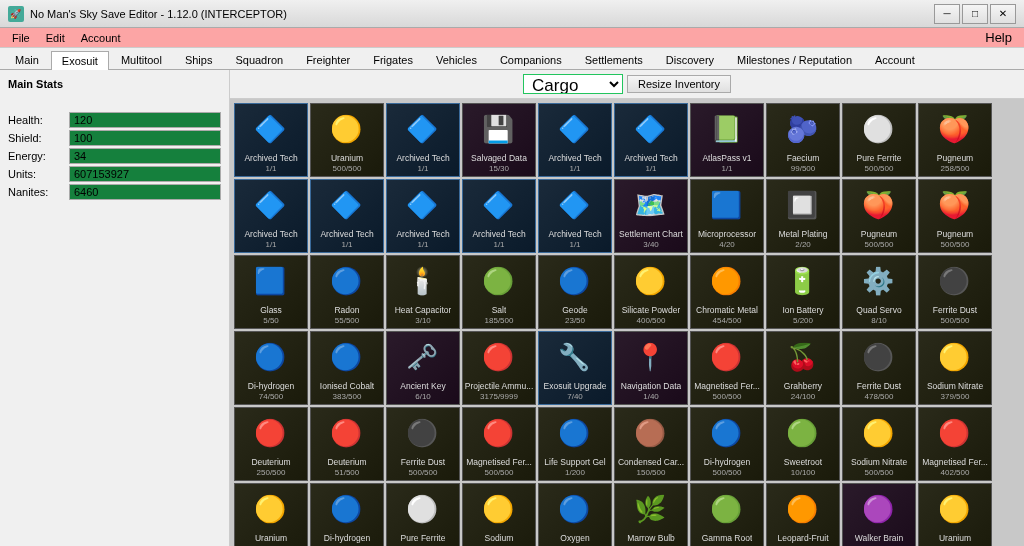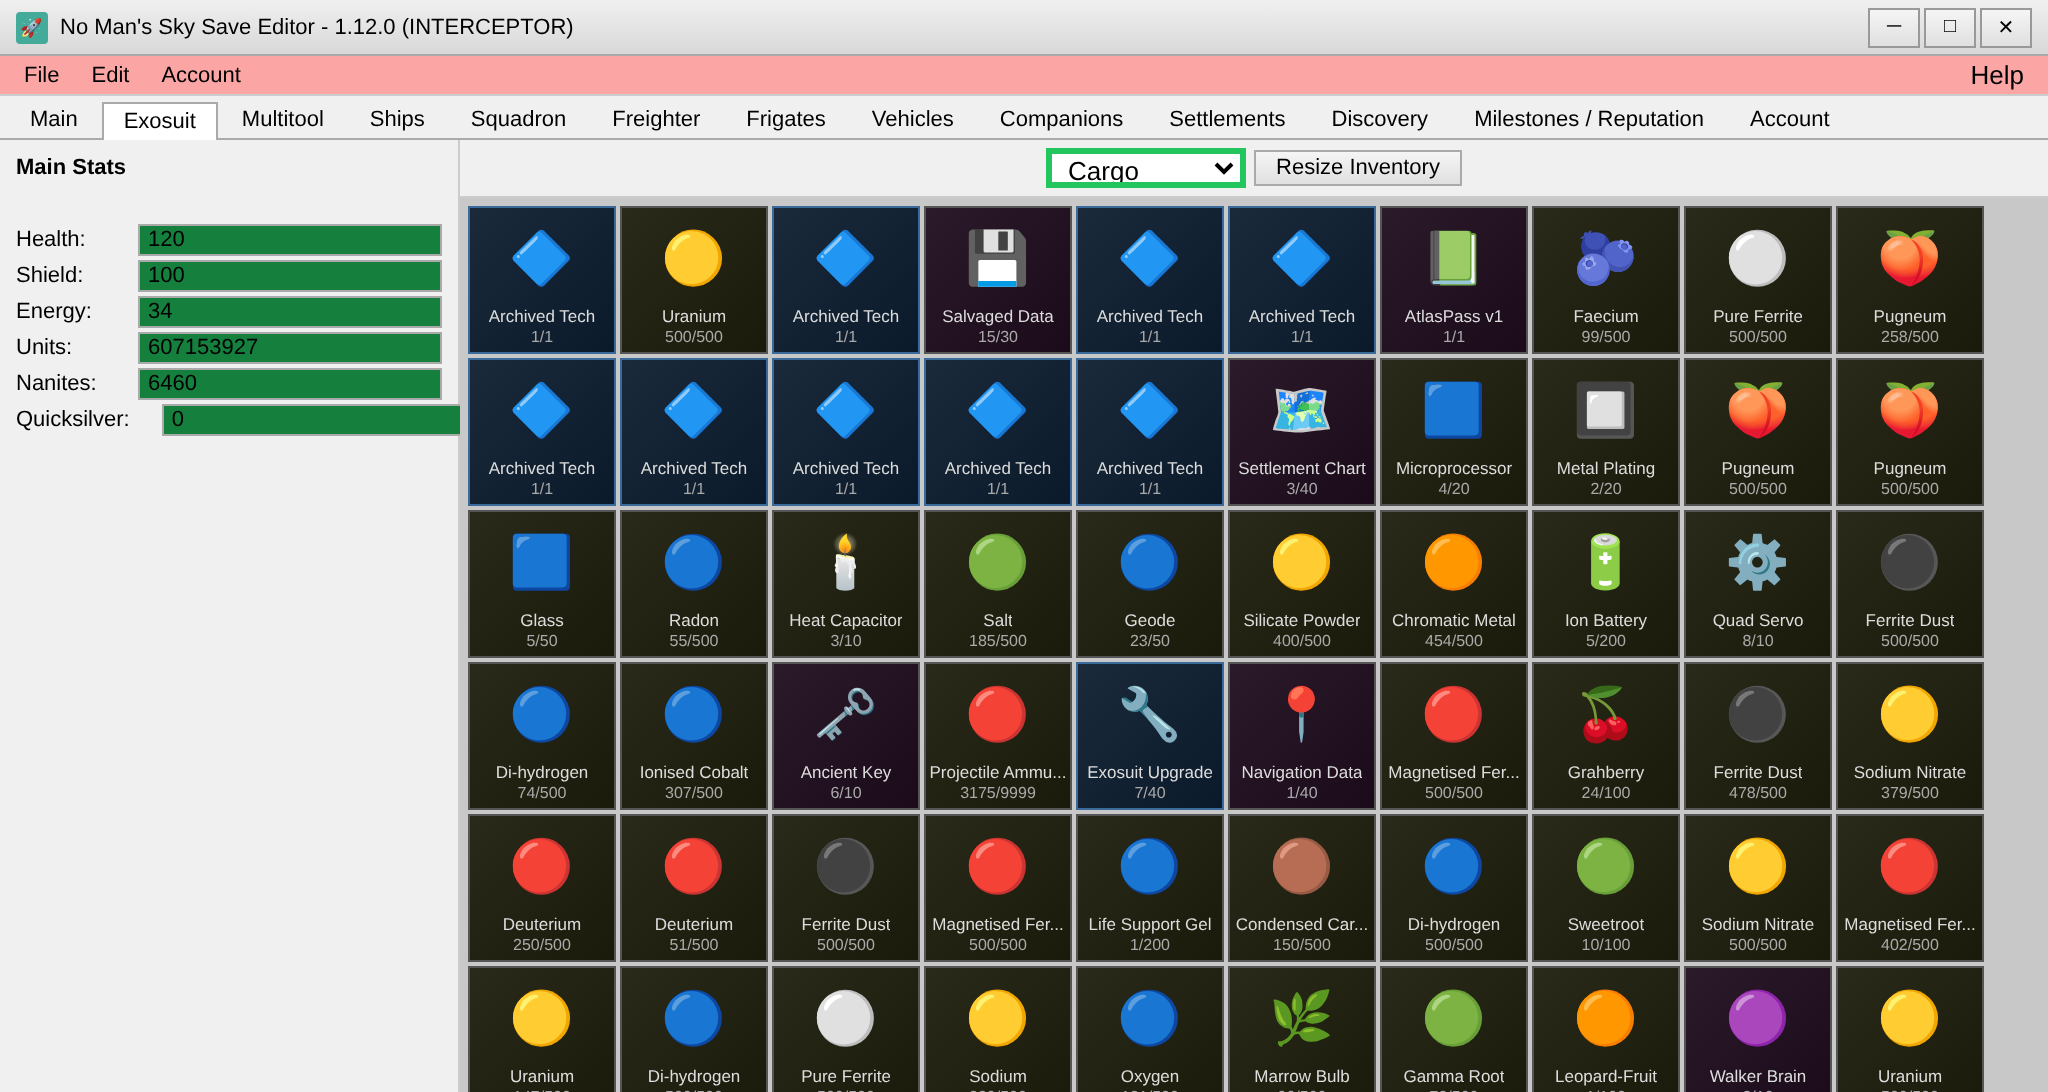--- a/index.html
+++ b/index.html
@@ -78,23 +78,23 @@
       align-items: center;
       justify-content: center;
       padding: 4px;
       gap: 4px;
       background: #f0f0f0;
       border-bottom: 1px solid #ccc;
     }
     .cargo-select {
       width: 100px;
       height: 20px;
-      border: 3px solid #22c55e;
+      border: 1px solid #22c55e;
       background: white;
-      font-size: 13px;
+      font-size: 17px;
       padding: 0 4px;
     }
     .resize-btn {
       background: linear-gradient(to bottom, #f5f5f5, #e0e0e0);
       border: 1px solid #aaa;
       padding: 2px 10px;
       cursor: pointer;
       font-size: 11px;
     }
     
@@ -214,24 +214,20 @@
       <input class="stat-value" value="34" style="">
     </div>
     <div class="stat-row">
       <span class="stat-label">Units:</span>
       <input class="stat-value" value="607153927" style="">
     </div>
     <div class="stat-row">
       <span class="stat-label">Nanites:</span>
       <input class="stat-value" value="6460" style="">
     </div>
-    <div class="stat-row">
-      <span class="stat-label">Quicksilver:</span>
-      <input class="stat-value" value="0" style="">
-    </div>
   </div>
 
   <div class="right-panel">
 
     <div class="cargo-bar">
       <select class="cargo-select">
         <option>Cargo</option>
         <option>General</option>
         <option>Technology</option>
       </select>
@@ -391,21 +387,21 @@
             <div class="inv-count">500/500</div>
           </div>
           <div class="inv-cell resource">
             <div class="inv-icon">🔵</div>
             <div class="inv-name">Di-hydrogen</div>
             <div class="inv-count">74/500</div>
           </div>
           <div class="inv-cell resource">
             <div class="inv-icon">🔵</div>
             <div class="inv-name">Ionised Cobalt</div>
-            <div class="inv-count">307/500</div>
+            <div class="inv-count">383/500</div>
           </div>
           <div class="inv-cell special">
             <div class="inv-icon">🗝️</div>
             <div class="inv-name">Ancient Key</div>
             <div class="inv-count">6/10</div>
           </div>
           <div class="inv-cell resource">
             <div class="inv-icon">🔴</div>
             <div class="inv-name">Projectile Ammu...</div>
             <div class="inv-count">3175/9999</div>

